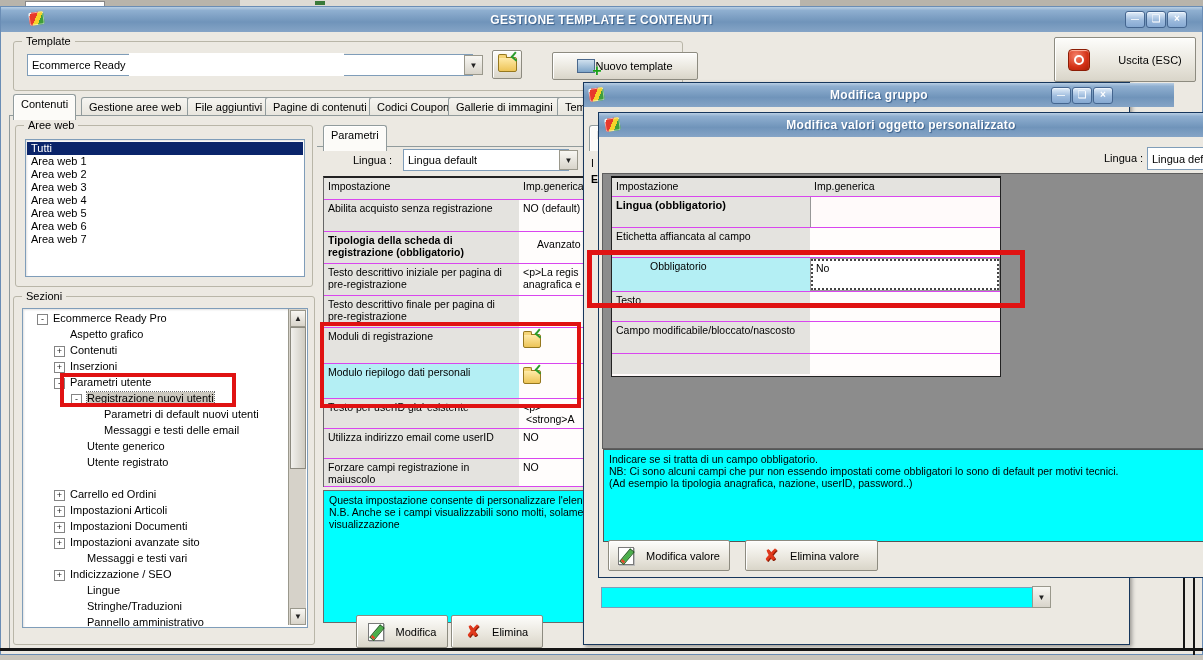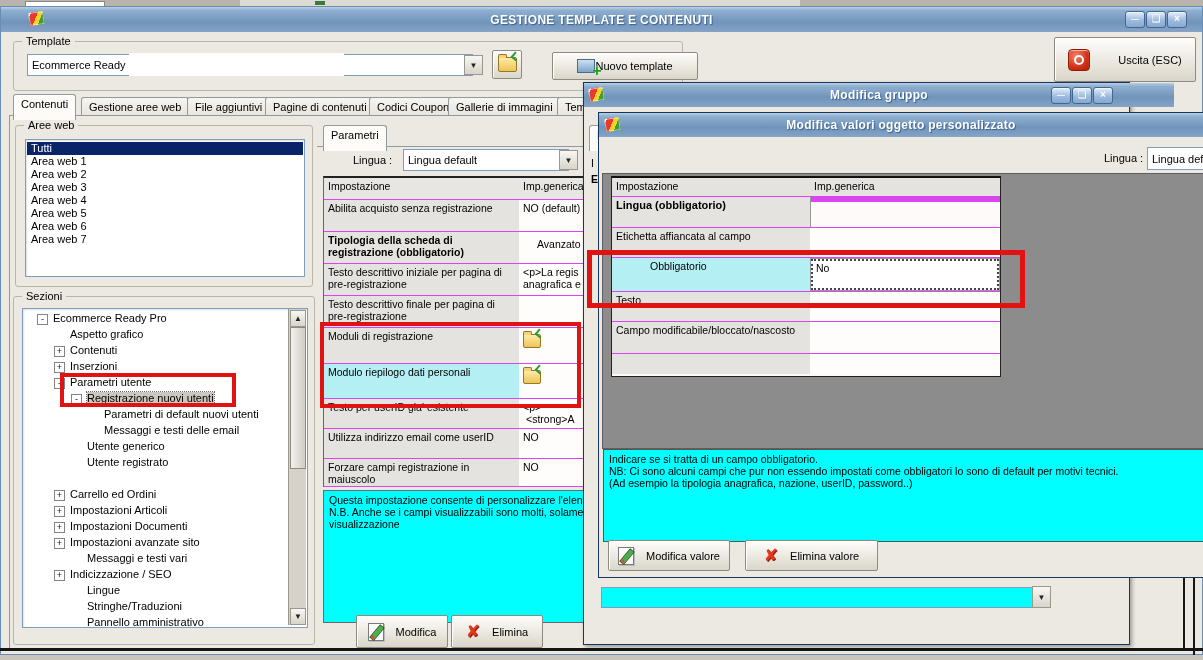--- a/index.html
+++ b/index.html
@@ -23,21 +23,21 @@
   .lb{background:#fff;border:1px solid #7f9db9;box-shadow:inset 1px 1px 2px rgba(0,0,0,.12);}
   .combo{background:#fff;border:1px solid #7f9db9;display:flex;align-items:center;padding:0 4px;overflow:hidden;white-space:nowrap;}
   .carrow{background:linear-gradient(#f8f7f3,#d8d4ca);border:1px solid #9a988c;font-size:8px;
     display:flex;align-items:center;justify-content:center;color:#222;}
   .btn3d{background:linear-gradient(#fdfdfb,#e9e6dd 60%,#d9d5c9);border:1px solid #8d8b80;border-radius:2px;
     box-shadow:inset 1px 1px 0 #fff;display:flex;align-items:center;justify-content:center;font-size:11px;}
   .tab{position:absolute;top:3px;height:19px;border:1px solid #919b9c;border-bottom:none;border-radius:3px 3px 0 0;
     background:linear-gradient(#f6f5f1,#e4e1d8);padding:3px 7px 0 7px;overflow:hidden;white-space:nowrap;}
   .tab.active{top:0;height:22px;background:#fcfbf8;z-index:2;box-shadow:inset 1px 1px 0 #fff;}
   
-  .mrow{position:absolute;left:0;width:100%;border-bottom:6px solid #d946ef;}
+  .mrow{position:absolute;left:0;width:100%;border-bottom:1px solid #d946ef;}
   .mlab{position:absolute;left:0;top:0;bottom:0;background:#e4e3df;border-right:1px solid #979797;
     padding:2px 4px;font-size:10.5px;line-height:12px;overflow:hidden;}
   .mval{position:absolute;top:0;bottom:0;background:#fffdfc;padding:2px 4px;font-size:10.5px;line-height:12px;overflow:hidden;white-space:nowrap;}
   .cyanbg{background:#b4eff4 !important;}
   .trow{position:absolute;left:0;height:16px;width:100%;}
   .tg{position:absolute;width:9px;height:9px;border:1px solid #848484;background:#fff;
     font-size:9px;line-height:8px;text-align:center;color:#222;top:3px;}
   .tl{position:absolute;top:1px;white-space:nowrap;font-size:11px;}
   .sel{background:#cbc8bf;outline:1px dotted #6a6a6a;}
   .aw{position:absolute;left:1px;right:1px;height:13px;line-height:13px;padding-left:4px;white-space:nowrap;overflow:hidden;}

